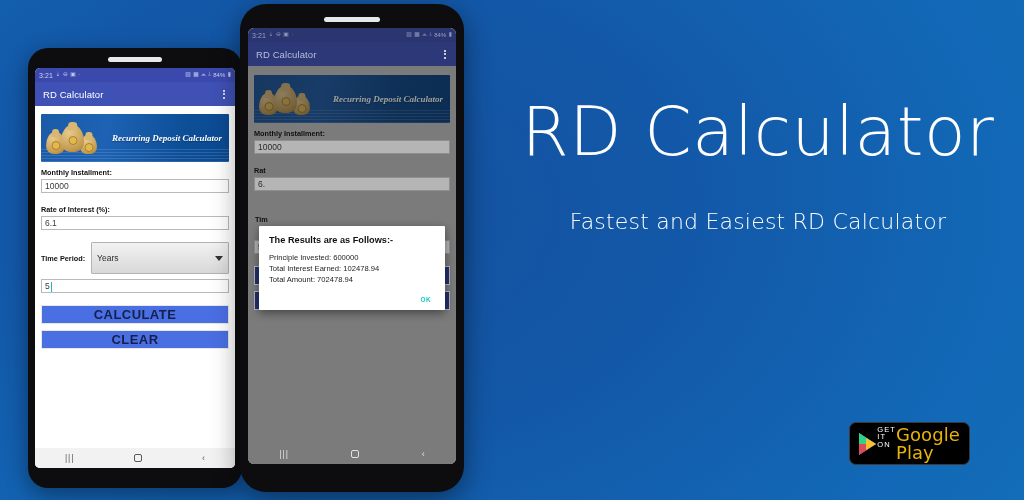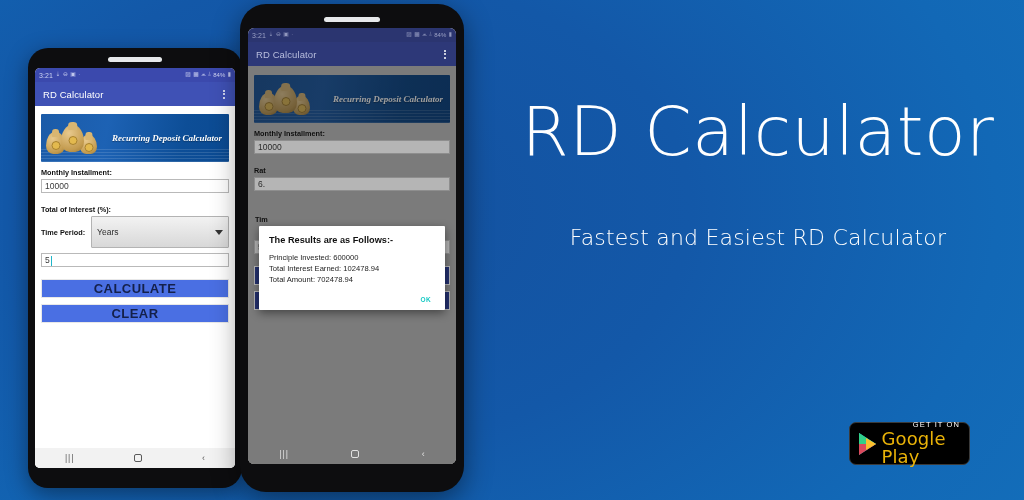--- a/index.html
+++ b/index.html
@@ -110,35 +110,35 @@
   .dlg-title { font-size:9.2px; font-weight:bold; color:#111; margin-bottom:7px; }
   .dlg-line { font-size:7.6px; color:#232323; line-height:1.45; }
   .dlg-actions { display:flex; justify-content:flex-end; margin-top:9px; }
   .dlg-ok { color:#16c9c4; font-size:6.5px; font-weight:bold; letter-spacing:.4px; padding:2px 4px; }
 
   
   .hero { position:absolute; left:492px; top:0; width:532px; height:500px; }
   .hero-title { position:absolute; left:0; right:0; top:92px; text-align:center;
      color:#fff; font-size:68px; font-weight:300; letter-spacing:.5px;
      font-family:"DejaVu Sans", sans-serif; }
-  .hero-sub { position:absolute; left:0; right:0; top:225px; text-align:center;
+  .hero-sub { position:absolute; left:0; right:0; top:209px; text-align:center;
      color:#fff; font-size:22px; font-weight:300; letter-spacing:.2px;
      font-family:"DejaVu Sans", sans-serif; }
 
   .play-badge { position:absolute; left:849px; top:422px; width:121px; height:43px;
      background:#000; border:1.5px solid #3a3a3a; border-radius:7px;
      display:flex; align-items:center; padding:0 9px; gap:8px; }
   .play-ico { width:20px; height:22px; position:relative; }
   .play-ico span { position:absolute; width:0; height:0; left:0; top:0; }
   .pt1 { border-top:11px solid transparent; border-bottom:11px solid transparent; border-left:17px solid #32bbed; }
   .pt2 { border-top:11px solid transparent; border-left:17px solid #31d37f; opacity:.92; }
   .pt3 { border-bottom:11px solid transparent; border-left:17px solid #ee3d4a; opacity:.9; top:11px !important; }
   .pt4 { border-top:6px solid transparent; border-bottom:6px solid transparent; border-left:10px solid #fbc02d;
          left:7px !important; top:5px !important; }
-  .play-txt { display:flex; flex-direction:column; line-height:1;align-items:flex-end; }
+  .play-txt { display:flex; line-height:1; }
   .play-small { color:#fff; font-size:7.5px; letter-spacing:1.1px; margin-bottom:2px; }
   .play-big { color:#eab308; font-size:18px; letter-spacing:.1px; font-family:"DejaVu Sans",sans-serif; }
 </style>
 </head>
 <body>
 
 <div class="phone" id="phone1">
   <div class="speaker"></div>
   <div class="screen">
 
@@ -181,21 +181,24 @@
           <span class="banner-text">Recurring Deposit Calculator</span>
         </div>
       </div>
 
       <div class="form">
         <div class="flabel">Monthly Installment:</div>
         <div class="finput">
           <span>10000</span>
         </div>
 
-        <div class="flabel">Total of Interest (%):</div>
+        <div class="flabel">Rate of Interest (%):</div>
+        <div class="finput">
+          <span>6.1</span>
+        </div>
 
         <div class="frow">
           <span class="flabel" style="margin:0">Time Period:</span>
           <span class="spinner">
             <span>Years</span>
             <span class="caret"></span>
           </span>
         </div>
 
         <div class="finput">

